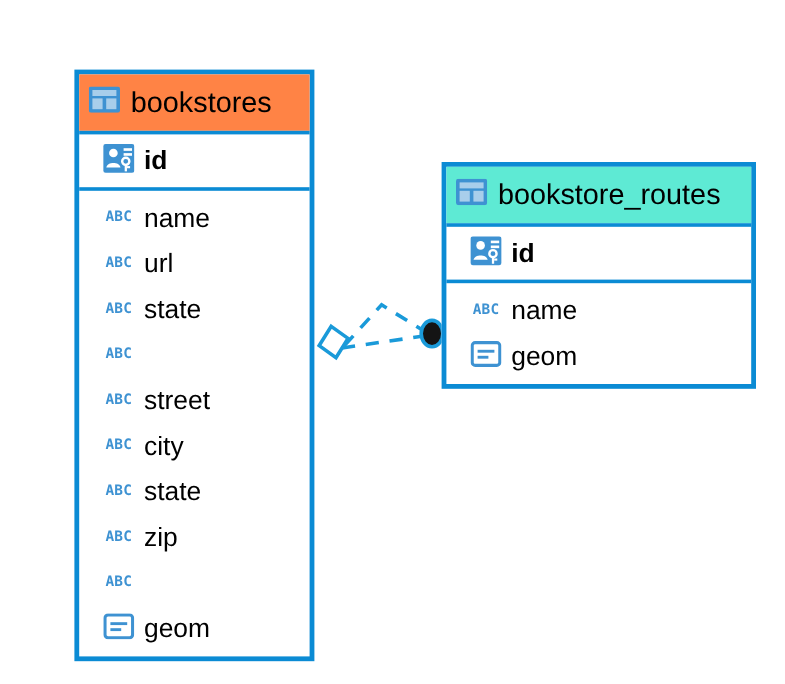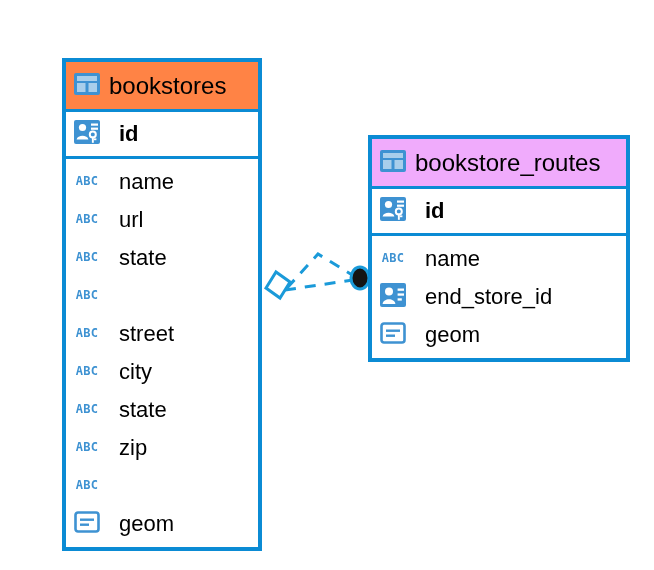--- a/index.html
+++ b/index.html
@@ -33,41 +33,41 @@
 
   .entity-header {
     display: flex;
     align-items: center;
     box-sizing: border-box;
     height: 47px;
     padding-left: 8px;
     gap: 9px;
   }
   .entity-header.orange { background: #ff8345; }
-  .entity-header.grey   { background: #f0abfc; }
+  .entity-header.grey   { background: #5eead4; }
 
   .entity-title {
     font-size: 24px;
     color: #000000;
     line-height: 1;
     white-space: nowrap;
   }
 
   .pk-section {
     border-top: 3px solid #0b8bd4;
     border-bottom: 3px solid #0b8bd4;
   }
 
   .col-row {
     display: flex;
     align-items: center;
     box-sizing: border-box;
     height: 38px;
-    padding-left: 8px;
-    gap: 19px;
+    padding-left: 20px;
+    gap: 8px;
   }
   .col-row.pk { height: 44px; }
 
   .col-name {
     font-size: 22px;
     color: #000000;
     line-height: 1;
     white-space: nowrap;
   }
   .col-name.bold { font-weight: bold; }
@@ -269,33 +269,20 @@
       <div class="col-row">
         <span class="icon">
           <svg width="26" height="16" viewBox="0 0 26 16">
             <text x="13" y="12.5" text-anchor="middle" font-family="'DejaVu Sans Mono', monospace" font-size="12" font-weight="bold" fill="#3e92d2" letter-spacing="0.2">ABC</text>
           </svg>
         </span>
         <span class="col-name">name</span>
       </div>
 
 
-      <div class="col-row">
-        <span class="icon">
-          <svg width="26" height="24" viewBox="0 0 26 24">
-            <rect x="0" y="0" width="26" height="24" rx="2" fill="#3e92d2"></rect>
-            <circle cx="9" cy="8.5" r="4" fill="#ffffff"></circle>
-            <path d="M 2.6 21 C 3.6 14.8 14.4 14.8 15.4 21 Z" fill="#ffffff"></path>
-            <rect x="17.6" y="5.5" width="6.4" height="2.3" fill="#ffffff"></rect>
-            <rect x="17.6" y="10.4" width="6.4" height="2.3" fill="#ffffff"></rect>
-            <rect x="17.6" y="15.3" width="4.2" height="2.3" fill="#ffffff"></rect>
-          </svg>
-        </span>
-        <span class="col-name">end_store_id</span>
-      </div>
 
       <div class="col-row">
         <span class="icon">
           <svg width="26" height="22" viewBox="0 0 26 22">
             <rect x="1.5" y="1.5" width="23" height="19" rx="2.5" fill="#ffffff" stroke="#3e92d2" stroke-width="2.6"></rect>
             <rect x="6" y="7.5" width="14" height="2.4" fill="#3e92d2"></rect>
             <rect x="6" y="12.5" width="9" height="2.4" fill="#3e92d2"></rect>
           </svg>
         </span>
         <span class="col-name">geom</span>

